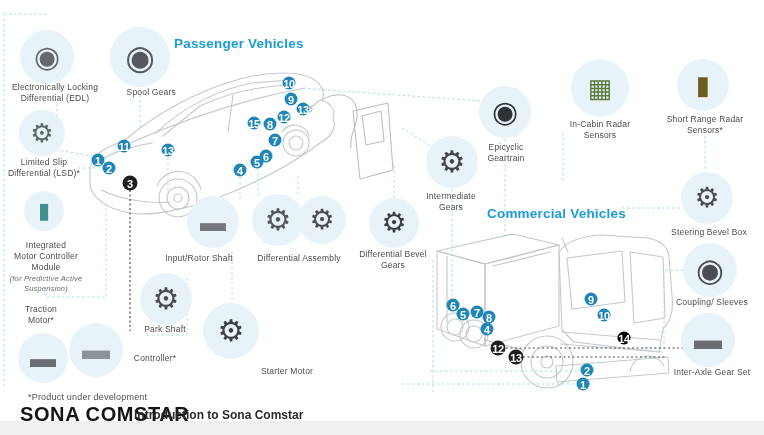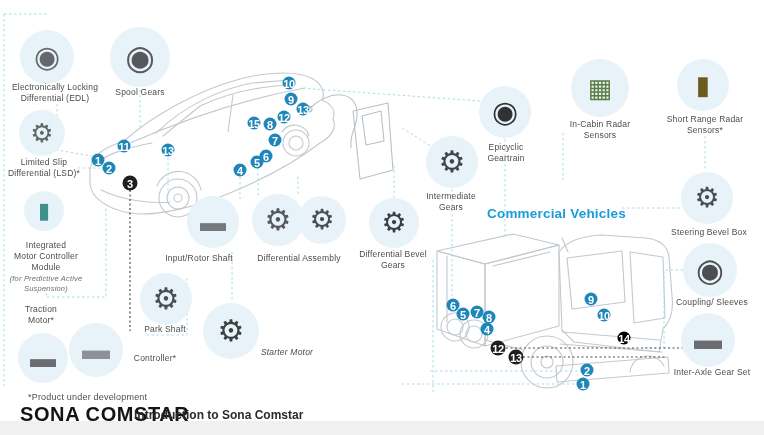--- a/index.html
+++ b/index.html
@@ -116,21 +116,21 @@
 
   <div class="layer" id="parts" style="z-index:3">
       <div class="part-circle" style="left: 20px; top: 30px; width: 54px; height: 54px; background: rgb(232, 243, 249);">
         <span class="part-glyph" style="color: rgb(99, 104, 108); font-size: 30px;">◉</span>
       </div>
       <div class="part-label" style="left: -4px; top: 82px; width: 118px;">Electronically Locking
 Differential (EDL)</div>
       <div class="part-circle" style="left: 110px; top: 27px; width: 60px; height: 60px; background: rgb(232, 243, 249);">
         <span class="part-glyph" style="color: rgb(85, 89, 93); font-size: 34px;">◉</span>
       </div>
-      <div class="part-label" style="left: 104px; top: 87px; width: 72px;">Spool Gears</div>
+      <div class="part-label" style="left: 104px; top: 87px; width: 72px; text-align: right;">Spool Gears</div>
       <div class="part-circle" style="left: 19px; top: 110px; width: 46px; height: 46px; background: rgb(232, 243, 249);">
         <span class="part-glyph" style="color: rgb(93, 106, 99); font-size: 26px;">⚙</span>
       </div>
       <div class="part-label" style="left: -4px; top: 157px; width: 96px;">Limited Slip
 Differential (LSD)*</div>
       <div class="part-circle" style="left: 24px; top: 191px; width: 40px; height: 40px; background: rgb(232, 243, 249);">
         <span class="part-glyph" style="color: rgb(63, 143, 138); font-size: 22px;">▮</span>
       </div>
       <div class="part-label" style="left: -2px; top: 240px; width: 96px;">Integrated
 Motor Controller
@@ -156,21 +156,21 @@
       <div class="part-circle" style="left: 252px; top: 194px; width: 52px; height: 52px; background: rgb(232, 243, 249);">
         <span class="part-glyph" style="color: rgb(85, 89, 93); font-size: 30px;">⚙</span>
       </div>
       <div class="part-label" style="left: 241px; top: 253px; width: 116px;">Differential Assembly</div>
       <div class="part-circle" style="left: 298px; top: 196px; width: 48px; height: 48px; background: rgb(232, 243, 249);">
         <span class="part-glyph" style="color: rgb(74, 78, 82); font-size: 28px;">⚙</span>
       </div>
       <div class="part-circle" style="left: 203px; top: 303px; width: 56px; height: 56px; background: rgb(232, 243, 249);">
         <span class="part-glyph" style="color: rgb(60, 64, 67); font-size: 30px;">⚙</span>
       </div>
-      <div class="part-label" style="left: 247px; top: 347px; width: 80px; font-style: italic;">Starter Motor</div>
+      <div class="part-label" style="left: 247px; top: 366px; width: 80px;">Starter Motor</div>
       <div class="part-circle" style="left: 369px; top: 198px; width: 50px; height: 50px; background: rgb(232, 243, 249);">
         <span class="part-glyph" style="color: rgb(60, 64, 67); font-size: 28px;">⚙</span>
       </div>
       <div class="part-label" style="left: 345px; top: 249px; width: 96px;">Differential Bevel
 Gears</div>
       <div class="part-circle" style="left: 426px; top: 136px; width: 52px; height: 52px; background: rgb(232, 243, 249);">
         <span class="part-glyph" style="color: rgb(67, 71, 75); font-size: 30px;">⚙</span>
       </div>
       <div class="part-label" style="left: 408px; top: 191px; width: 86px;">Intermediate
 Gears</div>
@@ -226,20 +226,21 @@
       <div class="marker" style="left: 487px; top: 329px; background: rgb(31, 134, 184);">4</div>
       <div class="marker dark" style="left: 498px; top: 348px; background: rgb(31, 31, 31);">12</div>
       <div class="marker dark" style="left: 516px; top: 357px; background: rgb(31, 31, 31);">13</div>
       <div class="marker" style="left: 591px; top: 299px; background: rgb(31, 134, 184);">9</div>
       <div class="marker" style="left: 604px; top: 315px; background: rgb(31, 134, 184);">10</div>
       <div class="marker" style="left: 624px; top: 338px; background: #000000;">14</div>
       <div class="marker" style="left: 587px; top: 370px; background: rgb(31, 134, 184);">2</div>
       <div class="marker" style="left: 583px; top: 384px; background: rgb(31, 134, 184);">1</div>
     </div>
 
+  <div class="title" id="title-passenger" style="left: 174px; top: 36px; color: rgb(26, 156, 216);">Passenger Vehicles</div>
   <div class="title" id="title-commercial" style="left: 487px; top: 206px; color: rgb(26, 156, 216);">Commercial Vehicles</div>
 
   <div class="footer-note">*Product under development</div>
   <div class="logo">SONA COMSTAR</div>
   <div class="caption">Introduction to Sona Comstar</div>
   <div class="bottom-strip"></div>
 
 </div>
 
 </body></html>

